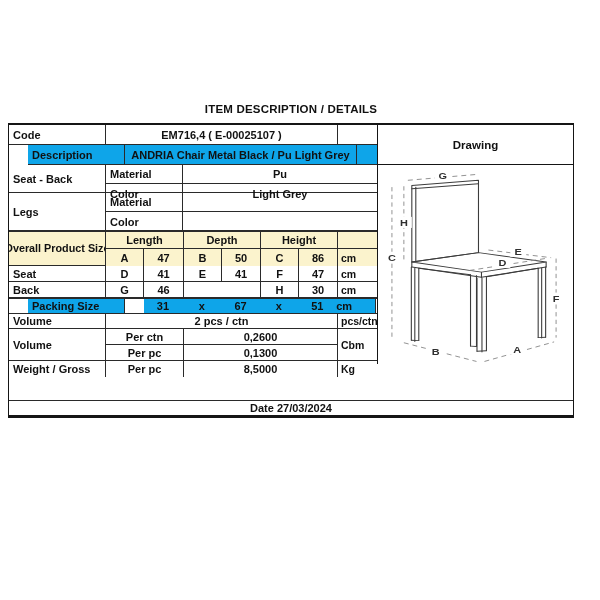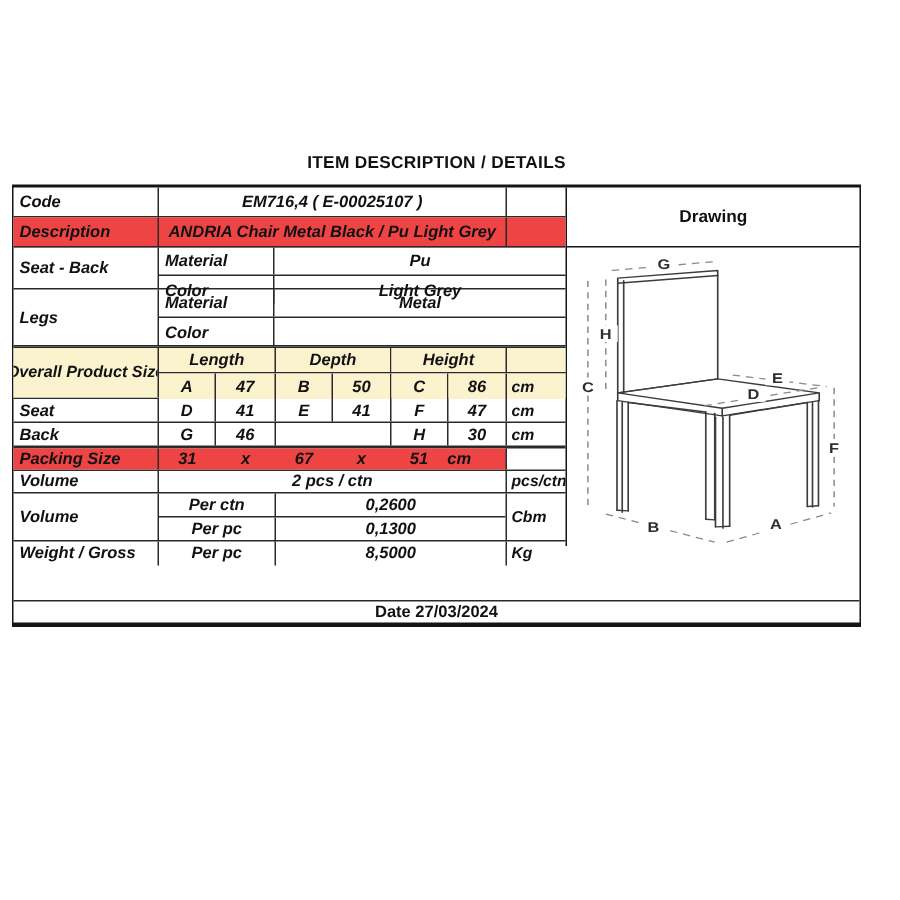--- a/index.html
+++ b/index.html
@@ -12,33 +12,33 @@
     position:absolute;left:8px;top:103px;width:566px;text-align:center;
     font-size:11.5px;letter-spacing:.2px;
   }
   .frame{
     position:absolute;left:8px;top:123px;width:566px;height:295px;
     box-sizing:border-box;border:solid #151515;border-width:2px 1.5px 3px 1.5px;
     display:flex;flex-direction:column;background:#fff;
   }
   .main{display:flex;flex:1;min-height:0;}
   .left{width:369px;box-sizing:border-box;border-right:1.5px solid #151515;
-    display:flex;flex-direction:column;font-style:italic;}
+    display:flex;flex-direction:column;}
   .row{display:flex;box-sizing:border-box;border-bottom:1px solid #2a2a2a;flex:0 0 auto;}
   .row.noline{border-bottom:none;}
   .pair{display:flex;box-sizing:border-box;border-bottom:1px solid #2a2a2a;flex:0 0 auto;}
   .pcol{flex:1;display:flex;flex-direction:column;min-width:0;}
   .pcol .row:last-child{border-bottom:none;}
   .cell{box-sizing:border-box;border-right:1px solid #2a2a2a;display:flex;
     align-items:center;justify-content:center;overflow:hidden;white-space:nowrap;}
   .cell.last{border-right:none;}
   .cell.lab{justify-content:flex-start;padding-left:4px;text-align:left;}
   .cell.unit{justify-content:flex-start;padding-left:3px;font-size:10.5px;}
   .cell.ctr2{justify-content:center;text-align:center;line-height:1.25;}
-  .grey{background:#ef4444;}
+  .grey{background:#0ea5e9;margin-left:19px;}
   .yellow{background:#FBF3CD;}
   .gap{height:6px;border-bottom:1px solid #2a2a2a;}
   .gap2{height:8px;border-bottom:1px solid #2a2a2a;}
   .spread{display:flex;}
   .spread span{display:block;text-align:center;}
   .dpanel{flex:1;display:flex;flex-direction:column;min-width:0;}
   .dheader{height:40px;box-sizing:border-box;border-bottom:1.5px solid #151515;
     display:flex;align-items:center;justify-content:center;font-size:11.5px;}
   .chair{flex:1;width:100%;display:block;}
   .daterow{height:15px;box-sizing:border-box;border-top:0;
@@ -80,21 +80,20 @@
               <div class="cell last" style="flex:1">Light Grey</div>
             </div>
           </div>
         </div>
 
         <div class="pair" style="height:38px">
           <div class="cell lab" style="width:97px">Legs</div>
           <div class="pcol">
             <div class="row" style="height:19px">
               <div class="cell lab" style="width:77px">Material</div>
-              <div class="cell last" style="flex:1">Metal</div>
             </div>
             <div class="row" style="height:19px">
               <div class="cell lab" style="width:77px">Color</div>
             </div>
           </div>
         </div>
 
         <div class="gap"></div>
 
         <div class="pair" style="height:34px">

